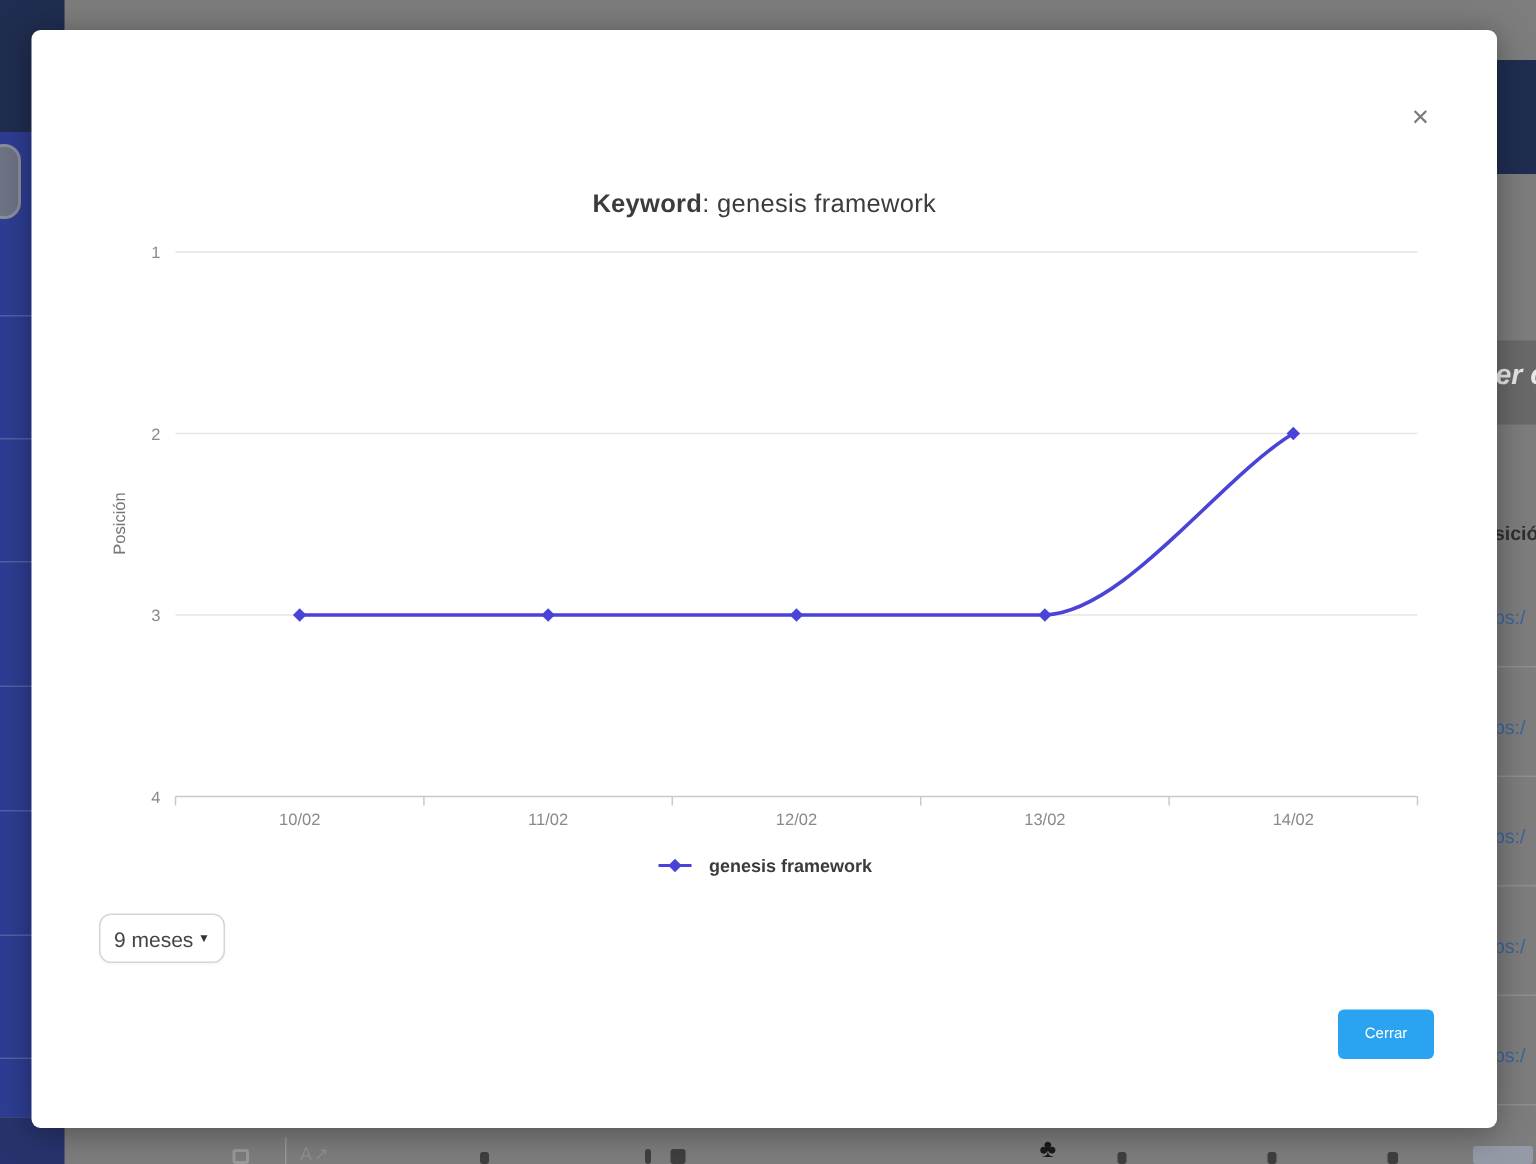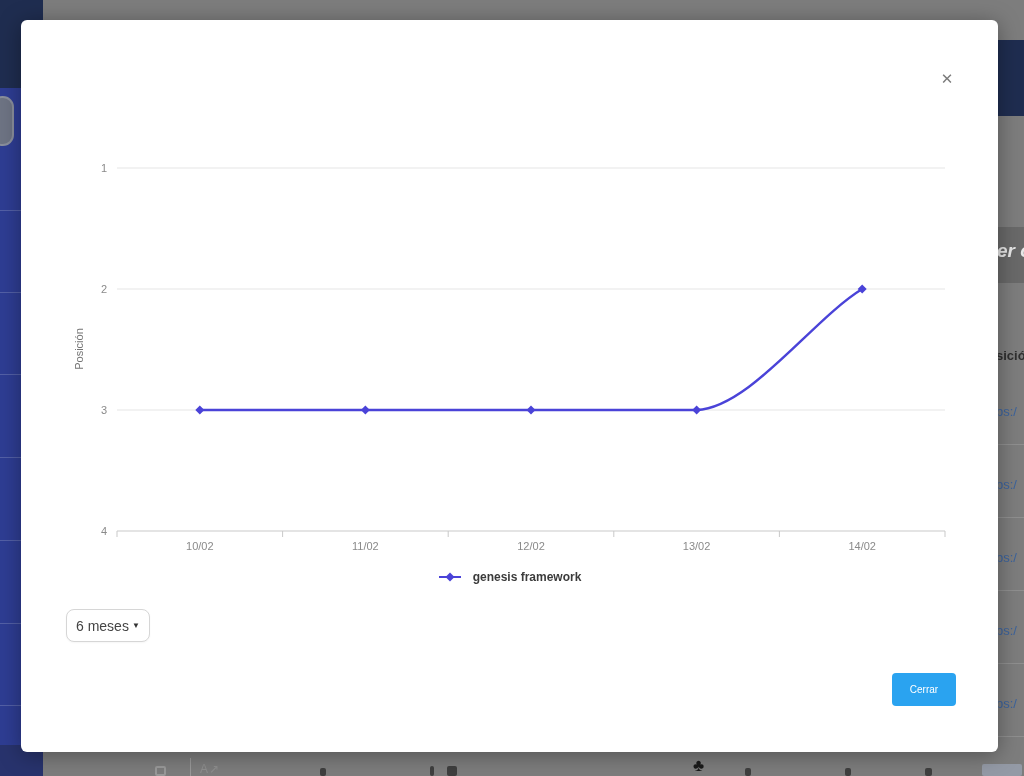--- a/index.html
+++ b/index.html
@@ -107,20 +107,23 @@
     <div class="bs-icon">♣</div>
     <div class="bs-stub" style="left:702px; top:16px; width:6px; height:8px;"></div>
     <div class="bs-stub" style="left:802px; top:16px; width:6px; height:8px;"></div>
     <div class="bs-stub" style="left:882px; top:16px; width:7px; height:8px;"></div>
     <div class="bs-box"></div>
   </div>
 
   <div class="modal">
     <div class="modal-close">✕</div>
 
+    <div class="modal-title">
+      <span class="t-bold">Keyword</span><span>: genesis framework</span>
+    </div>
 
     <svg id="chart-svg" class="chart-svg" viewBox="0 0 977 732">
         <line x1="96" x2="924" y1="148" y2="148" stroke="#e5e5e5" stroke-width="1"></line>
         <text x="86" y="152" text-anchor="end" fill="#8a8a8a" font-size="11">1</text>
         <line x1="96" x2="924" y1="269" y2="269" stroke="#e5e5e5" stroke-width="1"></line>
         <text x="86" y="273" text-anchor="end" fill="#8a8a8a" font-size="11">2</text>
         <line x1="96" x2="924" y1="390" y2="390" stroke="#e5e5e5" stroke-width="1"></line>
         <text x="86" y="394" text-anchor="end" fill="#8a8a8a" font-size="11">3</text>
         <line x1="96" x2="924" y1="511" y2="511" stroke="#c9c9c9" stroke-width="1"></line>
         <text x="86" y="515" text-anchor="end" fill="#8a8a8a" font-size="11">4</text>
@@ -146,20 +149,20 @@
 
     <div class="legend">
       <svg id="legend-marker" width="24" height="12">
           <line x1="1" x2="23" y1="6" y2="6" stroke="#4a43d8" stroke-width="2"></line>
           <path d="M12 1.5 L16.5 6 L12 10.5 L7.5 6 Z" fill="#4a43d8"></path>
         </svg>
       <span class="legend-label">genesis framework</span>
     </div>
 
     <div class="period-select">
-      <span class="period-value">6 meses</span>
+      <span class="period-value">9 meses</span>
       <span class="period-arrow">▼</span>
     </div>
 
     <button class="close-btn">Cerrar</button>
   </div>
 
 </div>
 
 </body></html>

